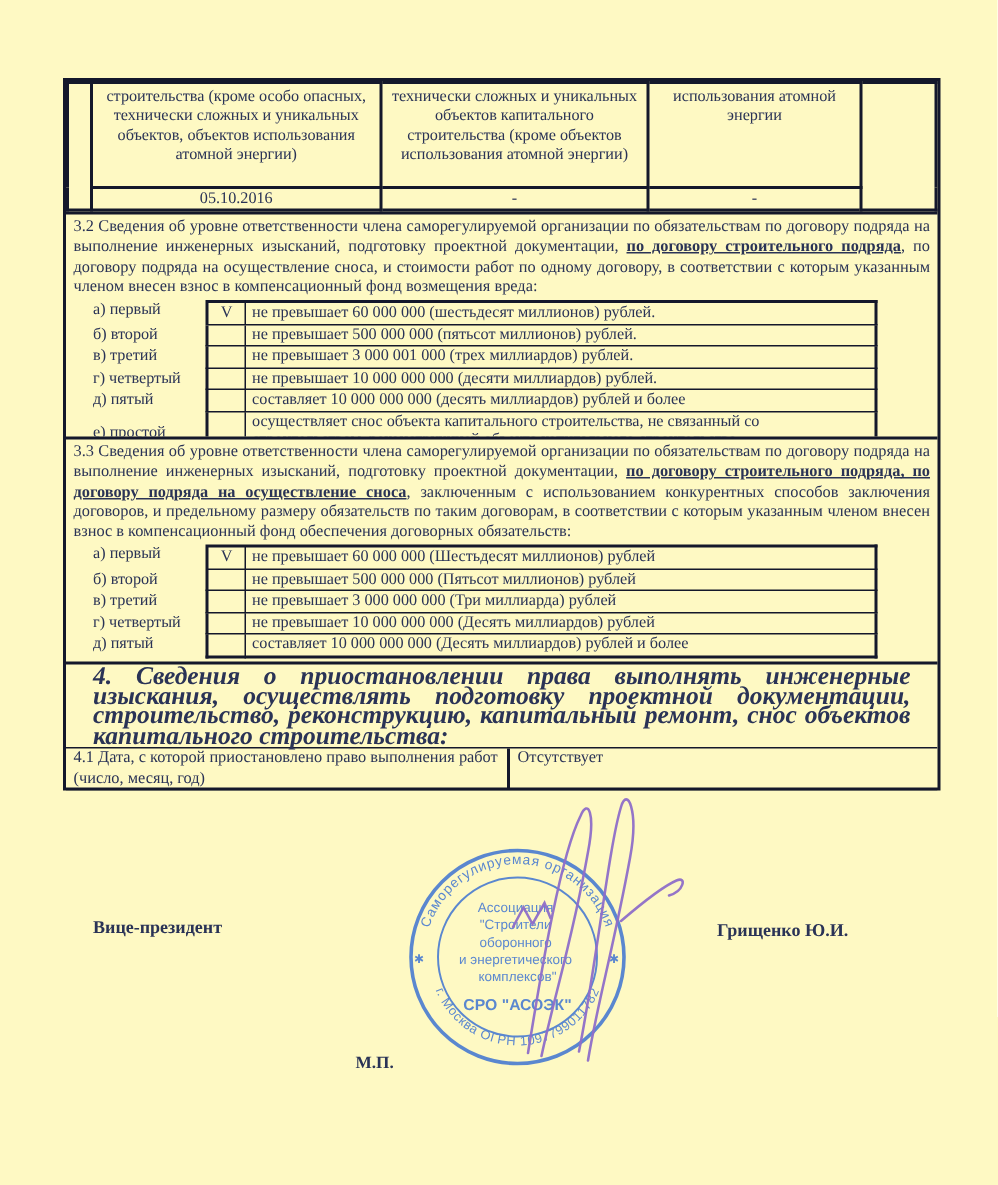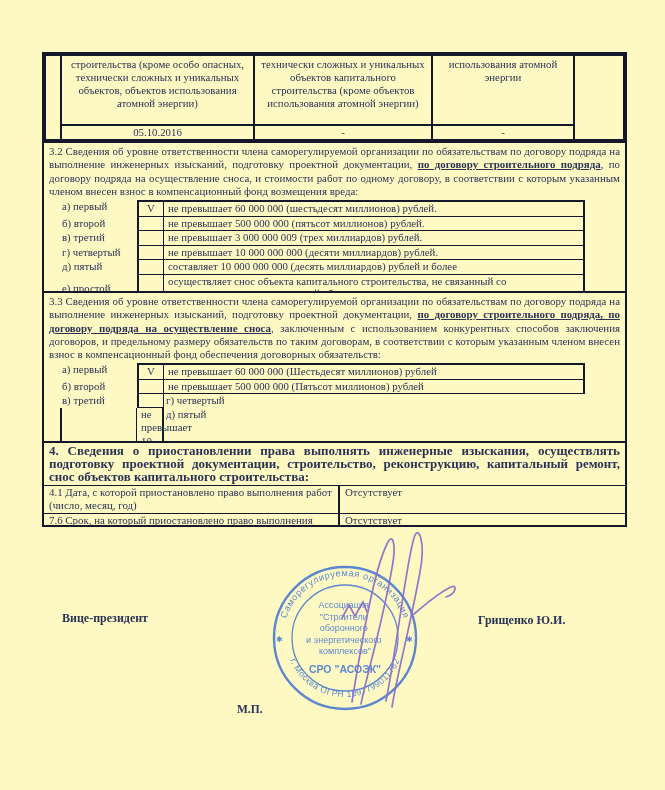--- a/index.html
+++ b/index.html
@@ -32,21 +32,21 @@
   .liab .lbl { padding-left:2px; line-height:13.5px; }
   .liab .lbl.mid { display:flex; align-items:center; }
   .liab .chk { border-left:2px solid #14182b; border-right:1.5px solid #14182b;
                border-bottom:1px solid #14182b; text-align:center; line-height:13.5px; }
   .liab .val { border-right:2px solid #14182b; border-bottom:1px solid #14182b;
                padding-left:4px; line-height:13.5px; }
   .liab .rtop { border-top:2px solid #14182b; }
   .liab .rbot { border-bottom:2px solid #14182b; }
   .liab .two  { line-height:12.8px; }
   
-  .s4-header { font-weight:bold; font-size:13px; line-height:13.2px; padding:1px 5px; text-align:justify; }
+  .s4-header { font-weight:bold; font-size:17px; line-height:13.2px; padding:1px 18px; text-align:justify;font-style:italic; }
   .s4row { display:grid; grid-template-columns:294px 1fr; border-top:1.5px solid #14182b; font-size:10.9px; }
   .s4row .c { padding:0 5px; line-height:13.8px; }
   .s4row .cr { border-left:2px solid #14182b; }
   
   .sig-title { position:absolute; left:62px; top:611px; font-weight:bold; font-size:12px; }
   .sig-name  { position:absolute; left:478px; top:613px; font-weight:bold; font-size:12px; }
   .sig-mp    { position:absolute; left:237px; top:703px; font-weight:bold; font-size:11.5px; }
   .stamp-svg { position:absolute; left:260px; top:553px; opacity:0.92; }
   .sign-svg  { position:absolute; left:330px; top:520px; }
 </style>
@@ -87,21 +87,21 @@
         <div class="lbl">а) первый</div>
         <div class="chk rtop">V</div>
         <div class="val rtop">не превышает 60 000 000 (шестьдесят миллионов) рублей.</div>
 
         <div class="lbl">б) второй</div>
         <div class="chk"></div>
         <div class="val">не превышает 500 000 000 (пятьсот миллионов) рублей.</div>
 
         <div class="lbl">в) третий</div>
         <div class="chk"></div>
-        <div class="val">не превышает 3 000 000 009 (трех миллиардов)  рублей.</div>
+        <div class="val">не превышает 3 000 001 000 (трех миллиардов)  рублей.</div>
 
         <div class="lbl">г) четвертый</div>
         <div class="chk"></div>
         <div class="val">не превышает 10 000 000 000 (десяти миллиардов) рублей.</div>
 
         <div class="lbl">д) пятый</div>
         <div class="chk"></div>
         <div class="val">составляет  10 000 000 000 (десять миллиардов) рублей и более</div>
 
         <div class="lbl mid">е) простой</div>
@@ -116,20 +116,21 @@
         <div class="lbl">а) первый</div>
         <div class="chk rtop">V</div>
         <div class="val rtop">не превышает 60 000 000  (Шестьдесят миллионов) рублей</div>
 
         <div class="lbl">б) второй</div>
         <div class="chk"></div>
         <div class="val">не превышает 500 000 000  (Пятьсот миллионов) рублей</div>
 
         <div class="lbl">в) третий</div>
         <div class="chk"></div>
+        <div class="val">не превышает 3 000 000 000  (Три миллиарда) рублей</div>
 
         <div class="lbl">г) четвертый</div>
         <div class="chk"></div>
         <div class="val">не превышает 10 000 000 000  (Десять миллиардов) рублей</div>
 
         <div class="lbl">д) пятый</div>
         <div class="chk rbot"></div>
         <div class="val rbot">составляет 10 000 000 000 (Десять миллиардов) рублей и более</div>
       </div>
     </div>

